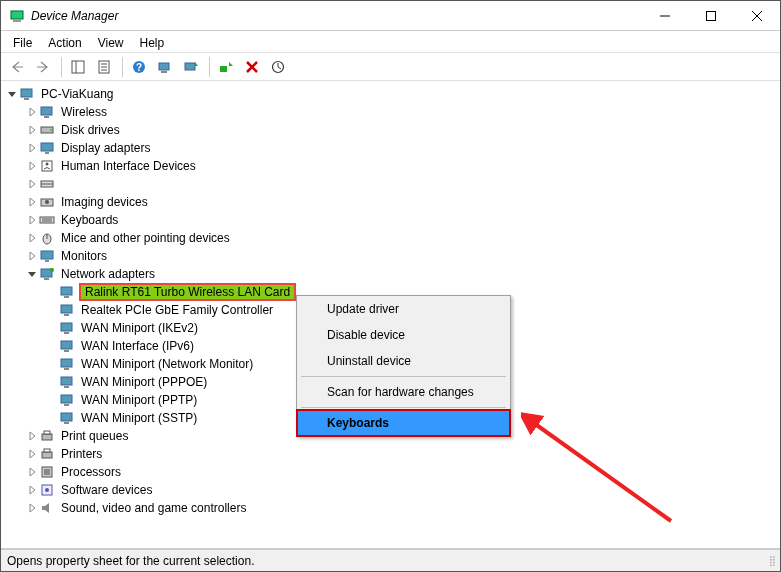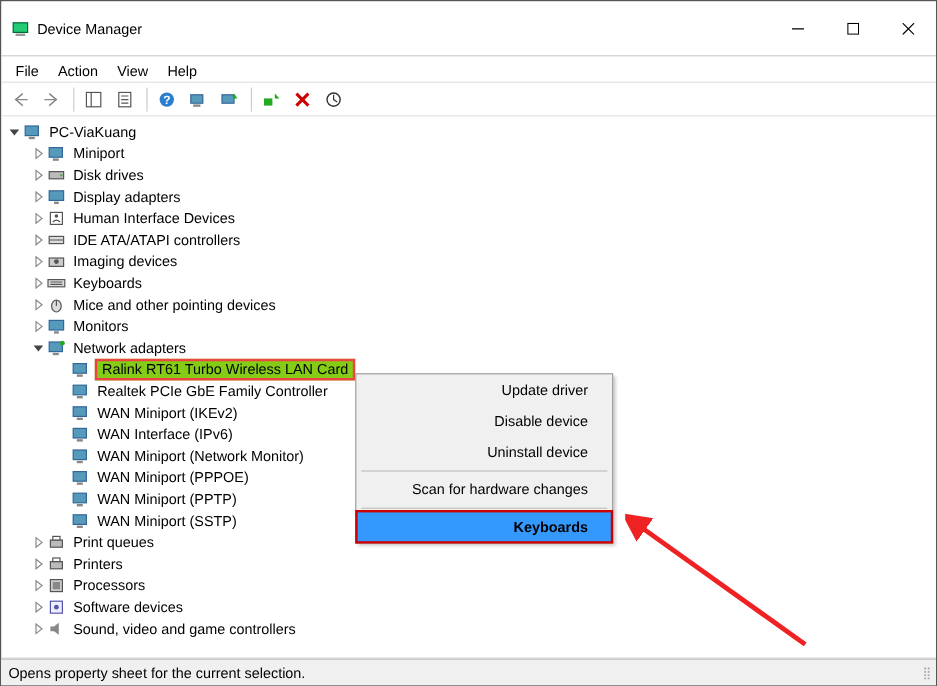--- a/index.html
+++ b/index.html
@@ -1,18 +1,18 @@
 <!DOCTYPE html>
 <html><head>
 <meta charset="utf-8">
 <style>
   * { box-sizing: border-box; }
   html, body { margin:0; padding:0; font-family: "Segoe UI", Tahoma, sans-serif; font-size:12px; color:#000; }
   .window { width:781px; height:572px; border:1px solid #555; background:#fff; display:flex; flex-direction:column; position:relative; }
-  .titlebar { height:46px; display:flex; align-items:center; padding:0 0 0 8px; border-bottom:1px solid #ccc; }
+  .titlebar { height:30px; display:flex; align-items:center; padding:0 0 0 8px; border-bottom:1px solid #ccc;font-style:italic; }
   .titlebar .title-icon { width:16px; height:16px; margin-right:6px; display:inline-flex; }
   .titlebar .title-text { flex:1; }
   .titlebar .win-btns { display:flex; }
   .titlebar .win-btn { width:46px; height:30px; display:flex; align-items:center; justify-content:center; }
   .menubar { height:22px; display:flex; align-items:flex-end; padding:0 4px; border-bottom:1px solid #e0e0e0; }
   .menubar .menu-item { padding:2px 8px; }
   .toolbar { height:28px; display:flex; align-items:center; padding:2px 4px; border-bottom:1px solid #e0e0e0; gap:0; }
   .toolbar .tb-btn { width:24px; height:24px; display:inline-flex; align-items:center; justify-content:center; margin-right:2px; border:1px solid transparent; }
   .toolbar .tb-sep { width:1px; height:20px; background:#ccc; margin:0 4px; }
   .content { flex:1; overflow:auto; padding:4px 0 4px 0; position:relative; border-bottom:1px solid #ccc;}
@@ -21,21 +21,21 @@
   .tree { list-style:none; margin:0; padding:0; }
   .tree ul { list-style:none; margin:0; padding:0 0 0 20px; }
   .tree li { white-space:nowrap; }
   .node { display:flex; align-items:center; height:18px; padding-left:4px;}
   .arrow { width:14px; height:14px; display:inline-flex; align-items:center; justify-content:center; color:#555; }
   .arrow.none { visibility:hidden; }
   .ico { width:16px; height:16px; display:inline-flex; align-items:center; justify-content:center; margin-right:4px;}
   .lbl { padding:0 2px; }
   .lbl.selected { border:2px solid #ef4444; background:#84cc16; padding:0 4px;}
   .context-menu { position:absolute; background:#f0f0f0; border:1px solid #a0a0a0; box-shadow:2px 2px 3px rgba(0,0,0,0.25); font-size:12px; }
-  .context-menu .cm-item { padding:6px 20px 6px 30px;text-align:right; }
+  .context-menu .cm-item { padding:6px 20px 6px 30px; }
   .context-menu .cm-sep { height:1px; background:#c0c0c0; margin:2px 4px; }
   .cm-item.highlight { background:#3399ff; color:#000; font-weight:bold; outline:2px solid #c00; outline-offset:-1px;}
   .red-arrow { position:absolute; }
   svg { display:block; }
 </style>
 </head>
 <body>
 
 <div class="window">
 
@@ -164,21 +164,21 @@
                   <svg width="10" height="10">
                     <path d="M3 1 L8 5 L3 9 Z" fill="none" stroke="#888"></path>
                   </svg>
                 </span>
                 <span class="ico">
                   <svg width="16" height="16">
                     <rect x="2" y="3" width="11" height="8" fill="#59b" stroke="#369"></rect>
                     <rect x="5" y="12" width="5" height="2" fill="#888"></rect>
                   </svg>
                 </span>
-                <span class="lbl">Miniport</span>
+                <span class="lbl">Wireless</span>
               </div>
             </li>
             <li>
               <div class="node">
                 <span class="arrow">
                   <svg width="10" height="10">
                     <path d="M3 1 L8 5 L3 9 Z" fill="none" stroke="#888"></path>
                   </svg>
                 </span>
                 <span class="ico">
@@ -229,21 +229,20 @@
                   <svg width="10" height="10">
                     <path d="M3 1 L8 5 L3 9 Z" fill="none" stroke="#888"></path>
                   </svg>
                 </span>
                 <span class="ico">
                   <svg width="16" height="16">
                     <rect x="2" y="5" width="12" height="6" fill="#ddd" stroke="#555"></rect>
                     <line x1="2" y1="8" x2="14" y2="8" stroke="#555"></line>
                   </svg>
                 </span>
-                <span class="lbl">IDE ATA/ATAPI controllers</span>
               </div>
             </li>
             <li>
               <div class="node">
                 <span class="arrow">
                   <svg width="10" height="10">
                     <path d="M3 1 L8 5 L3 9 Z" fill="none" stroke="#888"></path>
                   </svg>
                 </span>
                 <span class="ico">

